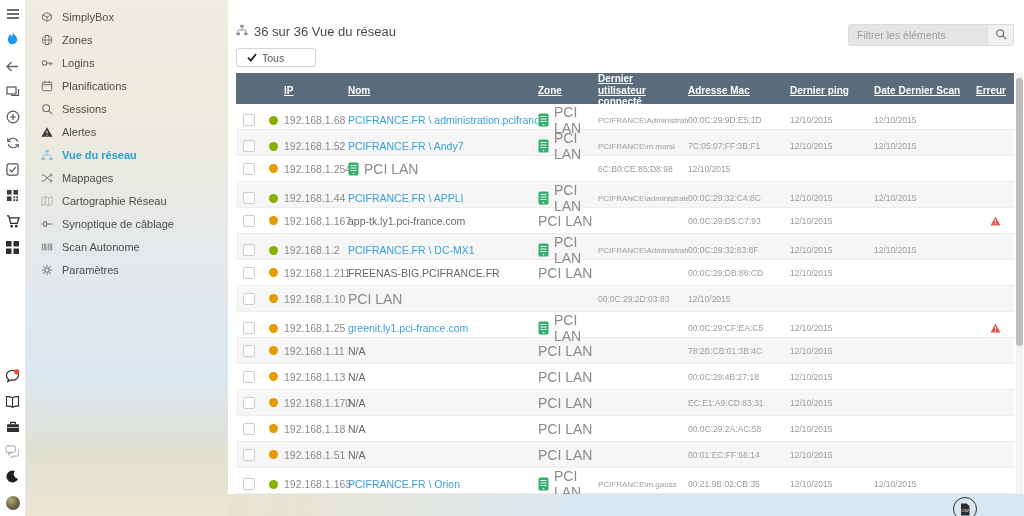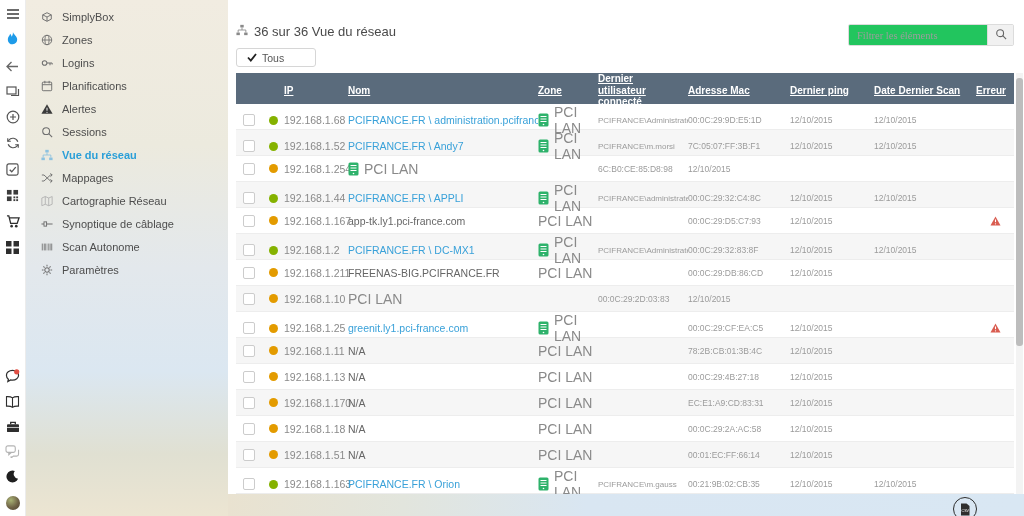--- a/index.html
+++ b/index.html
@@ -30,21 +30,21 @@
   .mi-icon[data-name="alert-icon"] { color:#3a3a3a; }
 
   
   .main { position:absolute; left:228px; top:0; width:796px; height:376px; background:#fff;margin-top:16px; }
   .main-header { position:absolute; top:8px; left:8px; right:10px; display:flex;
                  justify-content:space-between; align-items:flex-start; }
   .title { font-size:13px; color:#4a4a4a; display:flex; gap:6px; align-items:center; }
   .search-box { width:166px; height:22px; border:1px solid #dcdcdc; border-radius:2px;
                 display:flex; background:#fff; overflow:hidden; }
   .search-box input { flex:1; border:none; outline:none; padding:0 8px; font-size:10.5px; color:#555;
-                      font-family:Liberation Serif, serif; min-width:0; background:#22c55e; }
+                      font-family:Liberation Sans, sans-serif; min-width:0; background:#e5e5e5; }
   .search-box input::placeholder { color:#9d9d9d; }
   .search-btn { width:26px; background:#f1f1f1; border-left:1px solid #dcdcdc;
                 display:flex; align-items:center; justify-content:center; cursor:pointer; flex:none; }
 
   .filters { position:absolute; top:32px; left:8px; display:flex; gap:7px;flex-direction:column; }
   .filter-btn { height:19px; padding:0 10px; background:#fff; border:1px solid #d6d6d6; border-radius:3px;
                 font-size:10.5px; color:#555; display:flex; align-items:center; gap:5px; cursor:pointer;
                 font-family:"Liberation Sans", sans-serif; }
 
   
@@ -221,38 +221,38 @@
       </div>
       <div class="menu-item" data-name="sidebar-item-planifications">
         <span class="mi-icon" data-name="calendar-icon">
           <svg viewBox="0 0 14 14">
             <rect x="1.5" y="2.5" width="11" height="10" rx="1" fill="none" stroke="currentColor" stroke-width="1.1"></rect>
             <path d="M1.5 5.5h11M4.5 1v3M9.5 1v3" stroke="currentColor" stroke-width="1.1"></path>
           </svg>
         </span>
         <span data-name="sidebar-item-label">Planifications</span>
       </div>
+      <div class="menu-item" data-name="sidebar-item-sessions">
+        <span class="mi-icon" data-name="magnifier-icon">
+          <svg viewBox="0 0 14 14">
+            <circle cx="6" cy="6" r="4" fill="none" stroke="currentColor" stroke-width="1.2"></circle>
+            <path d="M9 9l4 4" stroke="currentColor" stroke-width="1.3"></path>
+          </svg>
+        </span>
+        <span data-name="sidebar-item-label">Sessions</span>
+      </div>
       <div class="menu-item" data-name="sidebar-item-alertes">
         <span class="mi-icon" data-name="alert-icon">
           <svg viewBox="0 0 14 14">
             <path d="M7 1.5L13.5 12.5H.5z" fill="currentColor"></path>
             <path d="M7 5.5v3.5" stroke="#fff" stroke-width="1.1"></path>
             <circle cx="7" cy="10.8" r=".7" fill="#fff"></circle>
           </svg>
         </span>
         <span data-name="sidebar-item-label">Alertes</span>
-      </div>
-      <div class="menu-item" data-name="sidebar-item-sessions">
-        <span class="mi-icon" data-name="magnifier-icon">
-          <svg viewBox="0 0 14 14">
-            <circle cx="6" cy="6" r="4" fill="none" stroke="currentColor" stroke-width="1.2"></circle>
-            <path d="M9 9l4 4" stroke="currentColor" stroke-width="1.3"></path>
-          </svg>
-        </span>
-        <span data-name="sidebar-item-label">Sessions</span>
       </div>
       <div class="menu-item active" data-name="sidebar-item-vue-du-r-seau">
         <span class="mi-icon" data-name="network-icon">
           <svg viewBox="0 0 14 14">
             <rect x="5" y="1" width="4" height="3" fill="currentColor"></rect>
             <rect x="0.5" y="10" width="4" height="3" fill="currentColor"></rect>
             <rect x="9.5" y="10" width="4" height="3" fill="currentColor"></rect>
             <path d="M7 4v3M7 7H2.5v3M7 7h4.5v3" fill="none" stroke="currentColor" stroke-width="1"></path>
           </svg>
         </span>

